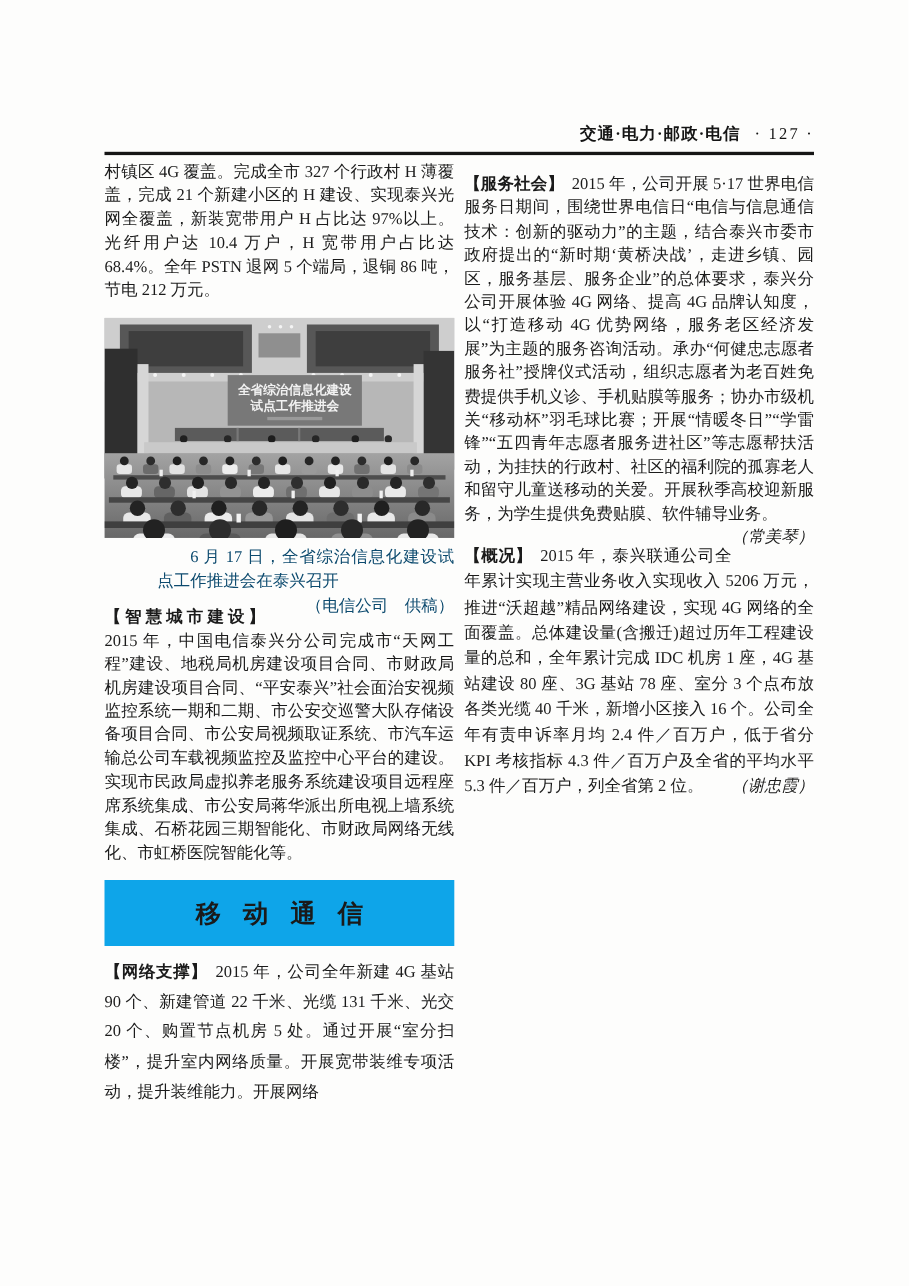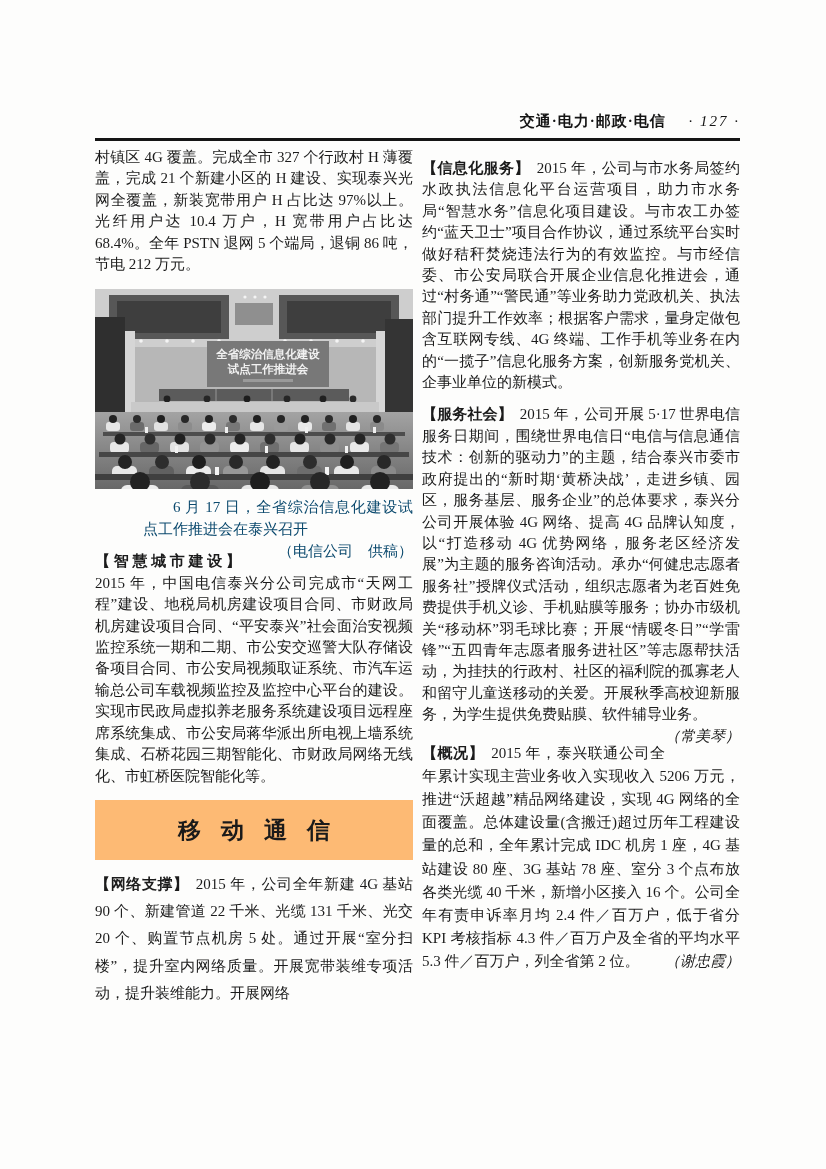--- a/index.html
+++ b/index.html
@@ -9,21 +9,21 @@
     background:#fdfdfc;
     font-family:"Liberation Serif", serif;
     color:#1b1b1b;
     overflow:hidden;
   }
   .running-head {
     position:absolute; top:112px; left:95px; width:645px;
     text-align:right; font-size:15px; font-weight:700;
     letter-spacing:1px; color:#141414;
   }
-  .running-head .pgno { font-weight:400; margin-left:18px; letter-spacing:2px;font-style:italic; }
+  .running-head .pgno { font-weight:400; margin-left:8px; letter-spacing:2px; }
   .head-rule {
     position:absolute; top:138px; left:95px; width:645px; height:3px;
     background:#151515;
   }
   .col { position:absolute; top:147px; width:318px; font-size:15px;
          line-height:21.4px; text-align:justify; }
   .col-left  { left:95px; }
   .col-right { left:422px; }
   p { margin:0; }
   .mark { font-weight:700; font-family:"Liberation Sans", sans-serif; margin-right:7px; }
@@ -34,21 +34,21 @@
   }
   .caption { margin-top:7px; text-indent:2em;
              line-height:22px; color:#0c4a6e;margin-left:48px; }
   .cap-credit { float:right; }
   .para-gap { margin-top:10px; }
   .para-gap-lg { margin-top:15px; }
   .loose { line-height:27.2px; }
   .mid   { line-height:23.2px; }
   .block-title {
     margin-top:13px; height:60px; line-height:60px;
-    background:#fdba74; text-align:center;
+    background:#0ea5e9; text-align:center;
     font-family:"Liberation Sans", sans-serif;
     font-size:23px; font-weight:700; color:#1a1a1a;
   }
   .block-title span { letter-spacing:20px; margin-right:-20px; }
   .box-gap { margin-top:34px; }
 </style>
 </head>
 <body>
 
 <div class="page">
@@ -234,23 +234,20 @@
 
     <p class="para-gap loose">
       <span class="mark">【网络支撑】</span><span>2015 年，公司全年新建 4G 基站 90 个、新建管道 22 千米、光缆 131 千米、光交 20 个、购置节点机房 5 处。通过开展“室分扫楼”，提升室内网络质量。开展宽带装维专项活动，提升装维能力。开展网络</span>
     </p>
 
   </div>
 
   <div class="col col-right">
 
 
-    <p class="para-gap">
-      <span class="mark">【信息化服务】</span><span>2015 年，公司与市水务局签约水政执法信息化平台运营项目，助力市水务局“智慧水务”信息化项目建设。与市农工办签约“蓝天卫士”项目合作协议，通过系统平台实时做好秸秆焚烧违法行为的有效监控。与市经信委、市公安局联合开展企业信息化推进会，通过“村务通”“警民通”等业务助力党政机关、执法部门提升工作效率；根据客户需求，量身定做包含互联网专线、4G 终端、工作手机等业务在内的“一揽子”信息化服务方案，创新服务党机关、企事业单位的新模式。</span>
-    </p>
 
     <p class="para-gap">
       <span class="mark">【服务社会】</span><span>2015 年，公司开展 5·17 世界电信服务日期间，围绕世界电信日“电信与信息通信技术：创新的驱动力”的主题，结合泰兴市委市政府提出的“新时期‘黄桥决战’，走进乡镇、园区，服务基层、服务企业”的总体要求，泰兴分公司开展体验 4G 网络、提高 4G 品牌认知度，以“打造移动 4G 优势网络，服务老区经济发展”为主题的服务咨询活动。承办“何健忠志愿者服务社”授牌仪式活动，组织志愿者为老百姓免费提供手机义诊、手机贴膜等服务；协办市级机关“移动杯”羽毛球比赛；开展“情暖冬日”“学雷锋”“五四青年志愿者服务进社区”等志愿帮扶活动，为挂扶的行政村、社区的福利院的孤寡老人和留守儿童送移动的关爱。开展秋季高校迎新服务，为学生提供免费贴膜、软件辅导业务。</span><span class="sig">（常美琴）</span>
     </p>
 
 
     <p class="para-gap-lg mid">
       <span class="mark">【概况】</span><span>2015 年，泰兴联通公司全年累计实现主营业务收入实现收入 5206 万元，推进“沃超越”精品网络建设，实现 4G 网络的全面覆盖。总体建设量(含搬迁)超过历年工程建设量的总和，全年累计完成 IDC 机房 1 座，4G 基站建设 80 座、3G 基站 78 座、室分 3 个点布放各类光缆 40 千米，新增小区接入 16 个。公司全年有责申诉率月均 2.4 件／百万户，低于省分 KPI 考核指标 4.3 件／百万户及全省的平均水平 5.3 件／百万户，列全省第 2 位。</span><span class="sig">（谢忠霞）</span>
     </p>
 

